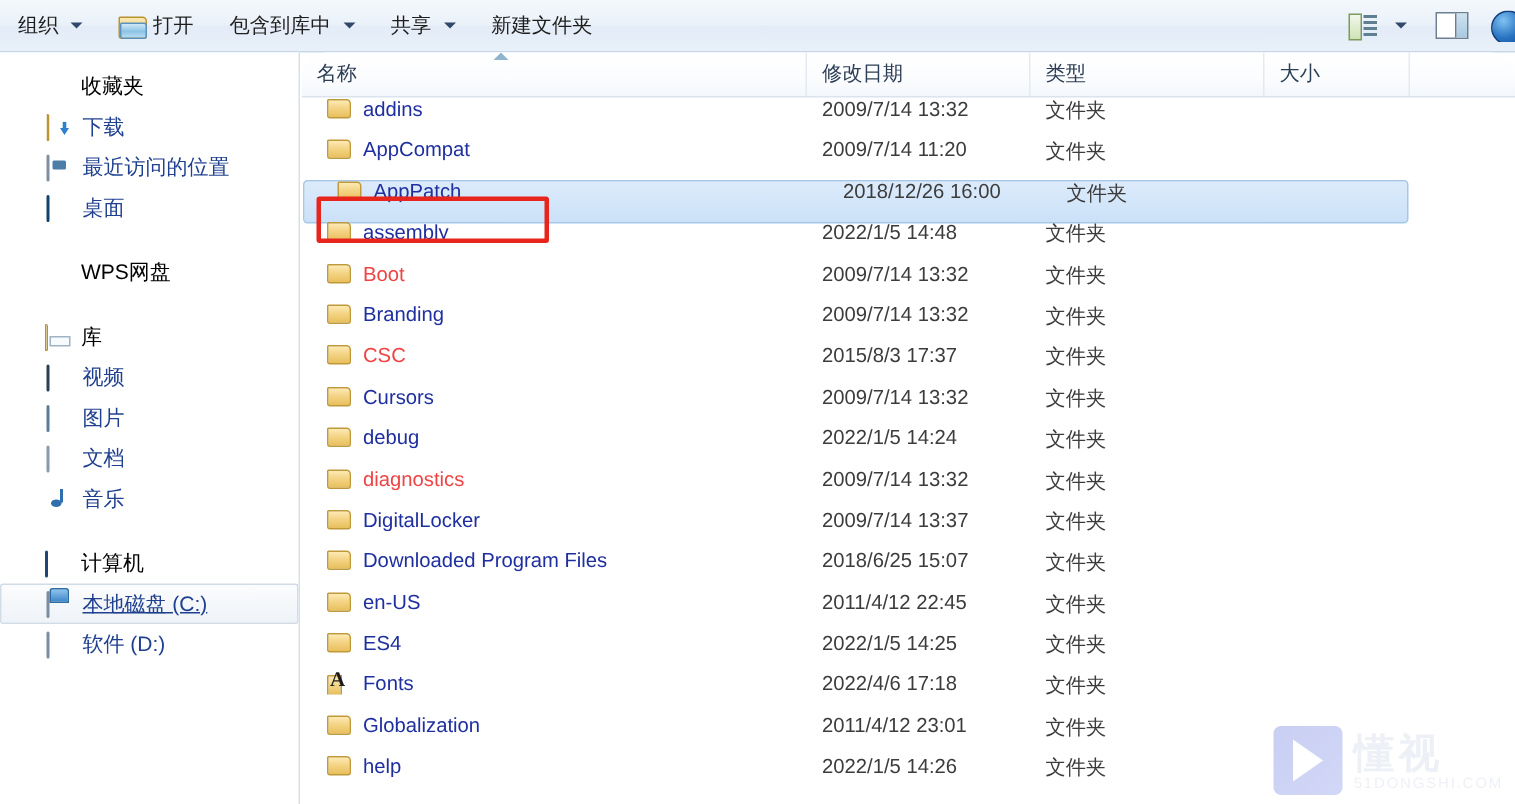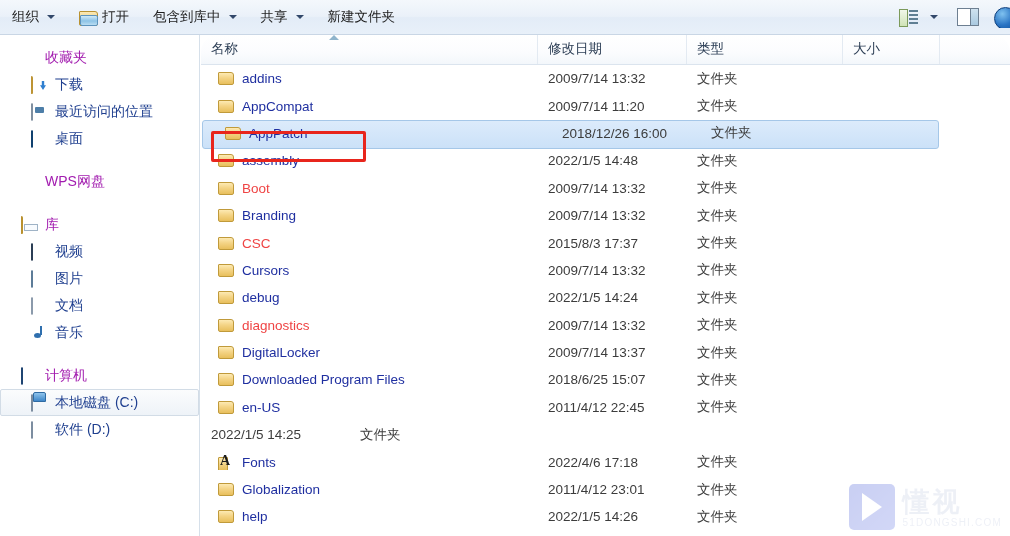--- a/index.html
+++ b/index.html
@@ -87,25 +87,25 @@
     position: absolute; left: 0; top: 35px; width: 200px; height: 501px;
     background: #ffffff; border-right: 1px solid #d6e0ea;
     padding-top: 9px; overflow: hidden;
   }
   .nav-item {
     display: flex; align-items: center; gap: 7px;
     height: 27px; padding-left: 26px; font-size: 14px;
     color: #1f3f8f; white-space: nowrap; cursor: default;
     border: 1px solid transparent;
   }
-  .nav-item.root { padding-left: 20px; color: #a21caf; font-weight: normal; }
+  .nav-item.root { padding-left: 1px; color: #000000; font-weight: normal; margin-left: 28px; }
   .nav-item.child { padding-left: 30px; }
   .nav-item.selected {
     background: linear-gradient(to bottom,#fbfcfd,#eef3f8);
-    border: 1px solid #d2dce6; border-radius: 2px;
+    border: 1px solid #d2dce6; border-radius: 2px; text-decoration: underline;
   }
   .nav-gap { height: 16px; }
   .nav-ico { width: 17px; height: 15px; flex: none; position: relative; }
 
   
   .ic-star {
     width:16px;height:16px;
     background:#f5c33b;
     clip-path: polygon(50% 0%,61% 35%,98% 35%,68% 57%,79% 91%,50% 70%,21% 91%,32% 57%,2% 35%,39% 35%);
   }
@@ -221,21 +221,21 @@
   .sort-arrow {
     position: absolute; left: 128px; top: 1px;
     width: 0; height: 0;
     border-left: 5px solid transparent; border-right: 5px solid transparent;
     border-bottom: 5px solid #8fb4cc;
   }
 
   #rows { position: relative; width: 100%; }
   .row {
     position: relative; height: 27.4px;
-    display: flex; align-items: center; cursor: default;
+    display: flex; align-items: flex-start; cursor: default;
   }
   .row .cell { font-size: 13.5px; white-space: nowrap; overflow: hidden; }
   .cell-name {
     width: 337px; display: flex; align-items: center; gap: 8px;
     padding-left: 17px; color: #1f2fa0;
   }
   .cell-name.dark { color: #ef4444; }
   .cell-date { width: 149px; padding-left: 10px; color: #3c3c3c; }
   .cell-type { width: 156px; padding-left: 10px; color: #3c3c3c; }
   .cell-size { width: 97px; padding-left: 10px; color: #3c3c3c; }
@@ -532,20 +532,24 @@
         <div class="row">
           <div class="cell cell-name">
             <span class="rowfolder"></span>
             <span>en-US</span>
           </div>
           <div class="cell cell-date">2011/4/12 22:45</div>
           <div class="cell cell-type">文件夹</div>
           <div class="cell cell-size"></div>
         </div>
         <div class="row">
+          <div class="cell cell-name">
+            <span class="rowfolder"></span>
+            <span>ES4</span>
+          </div>
           <div class="cell cell-date">2022/1/5 14:25</div>
           <div class="cell cell-type">文件夹</div>
           <div class="cell cell-size"></div>
         </div>
         <div class="row">
           <div class="cell cell-name">
             <span class="rowfolder fonts"></span>
             <span>Fonts</span>
           </div>
           <div class="cell cell-date">2022/4/6 17:18</div>

